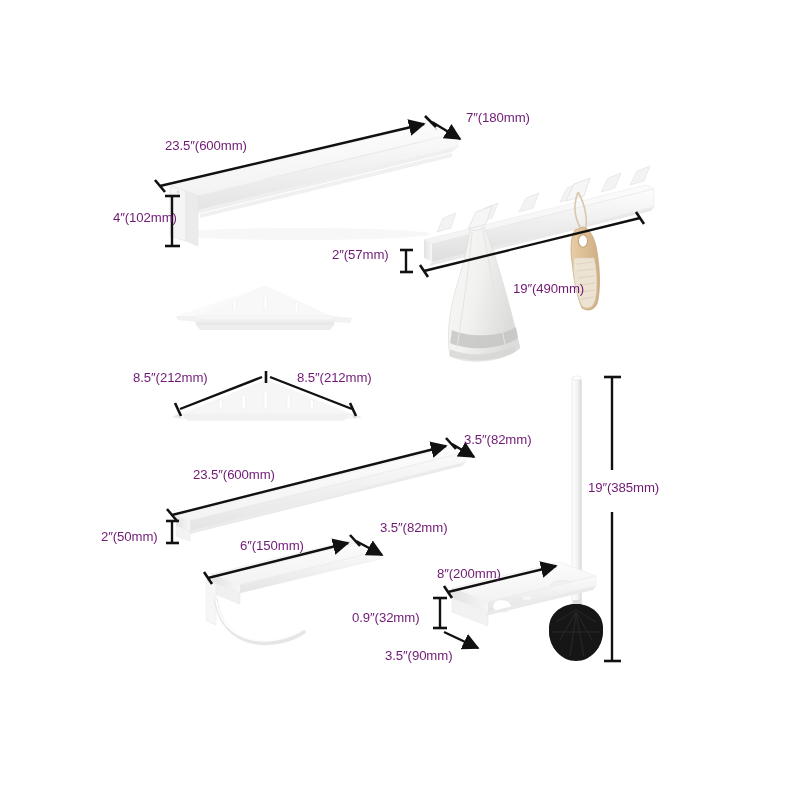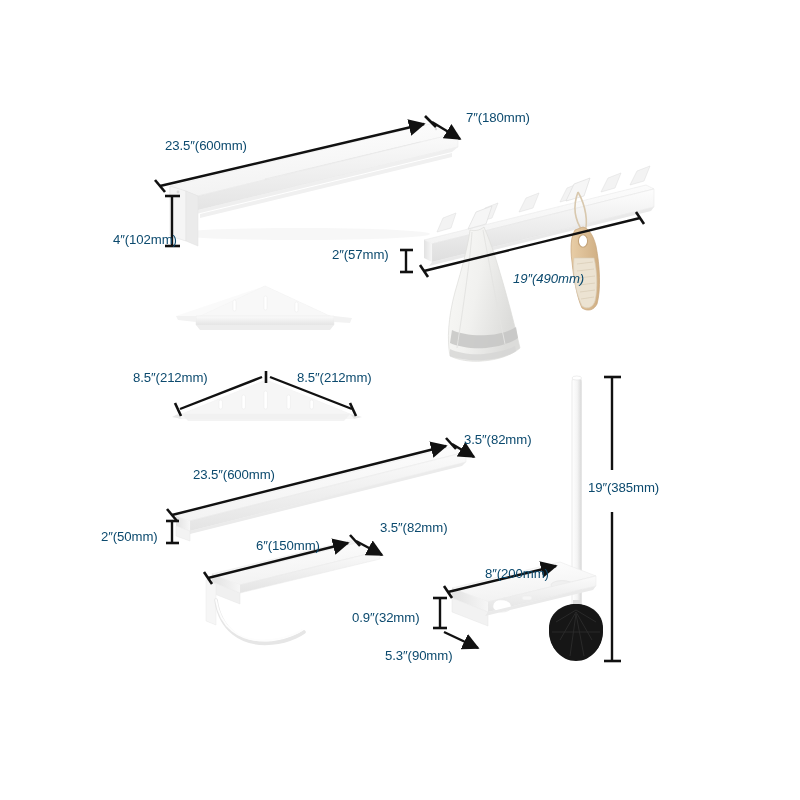--- a/index.html
+++ b/index.html
@@ -1,21 +1,21 @@
 <!DOCTYPE html>
 <html><head>
 <meta charset="utf-8">
 <style>
   html,body{margin:0;padding:0;background:#ffffff;}
   body{width:800px;height:800px;overflow:hidden;font-family:"Liberation Sans",sans-serif;}
   #stage{position:relative;width:800px;height:800px;background:#ffffff;}
   #stage svg.layer{position:absolute;top:0;left:0;width:800px;height:800px;}
   .dimlabel{
     position:absolute;
-    color:#0c4a6e;
+    color:#701a75;
     font-family:"Liberation Sans",sans-serif;
     font-size:13.2px;
     letter-spacing:-0.1px;
     white-space:nowrap;
     line-height:1;
   }
 </style>
 </head>
 <body>
 
@@ -315,28 +315,28 @@
 
       <line x1="612" y1="377" x2="612" y2="470"></line>
       <line x1="612" y1="512" x2="612" y2="661"></line>
       <line x1="604" y1="377" x2="621" y2="377" stroke-width="2.6"></line>
       <line x1="604" y1="661" x2="621" y2="661" stroke-width="2.6"></line>
     </g>
   </svg>
 
   <div class="dimlabel" style="left:165px; top:139px;">23.5″(600mm)</div>
   <div class="dimlabel" style="left:466px; top:111px;">7″(180mm)</div>
-  <div class="dimlabel" style="left:113px; top:233px;">4″(102mm)</div>
+  <div class="dimlabel" style="left:113px; top:211px;">4″(102mm)</div>
   <div class="dimlabel" style="left:332px; top:248px;">2″(57mm)</div>
-  <div class="dimlabel" style="left:513px; top:272px;font-style:italic;">19″(490mm)</div>
+  <div class="dimlabel" style="left:513px; top:282px;">19″(490mm)</div>
   <div class="dimlabel" style="left:133px; top:371px;">8.5″(212mm)</div>
   <div class="dimlabel" style="left:297px; top:371px;">8.5″(212mm)</div>
   <div class="dimlabel" style="left:193px; top:468px;">23.5″(600mm)</div>
   <div class="dimlabel" style="left:464px; top:433px;">3.5″(82mm)</div>
   <div class="dimlabel" style="left:101px; top:530px;">2″(50mm)</div>
-  <div class="dimlabel" style="left:256px; top:539px;">6″(150mm)</div>
+  <div class="dimlabel" style="left:240px; top:539px;">6″(150mm)</div>
   <div class="dimlabel" style="left:380px; top:521px;">3.5″(82mm)</div>
   <div class="dimlabel" style="left:352px; top:611px;">0.9″(32mm)</div>
-  <div class="dimlabel" style="left:437px; top:567px;margin-left:48px;">8″(200mm)</div>
-  <div class="dimlabel" style="left:385px; top:649px;">5.3″(90mm)</div>
+  <div class="dimlabel" style="left:437px; top:567px;">8″(200mm)</div>
+  <div class="dimlabel" style="left:385px; top:649px;">3.5″(90mm)</div>
   <div class="dimlabel" style="left:588px; top:481px;">19″(385mm)</div>
 
 </div>
 
 </body></html>

